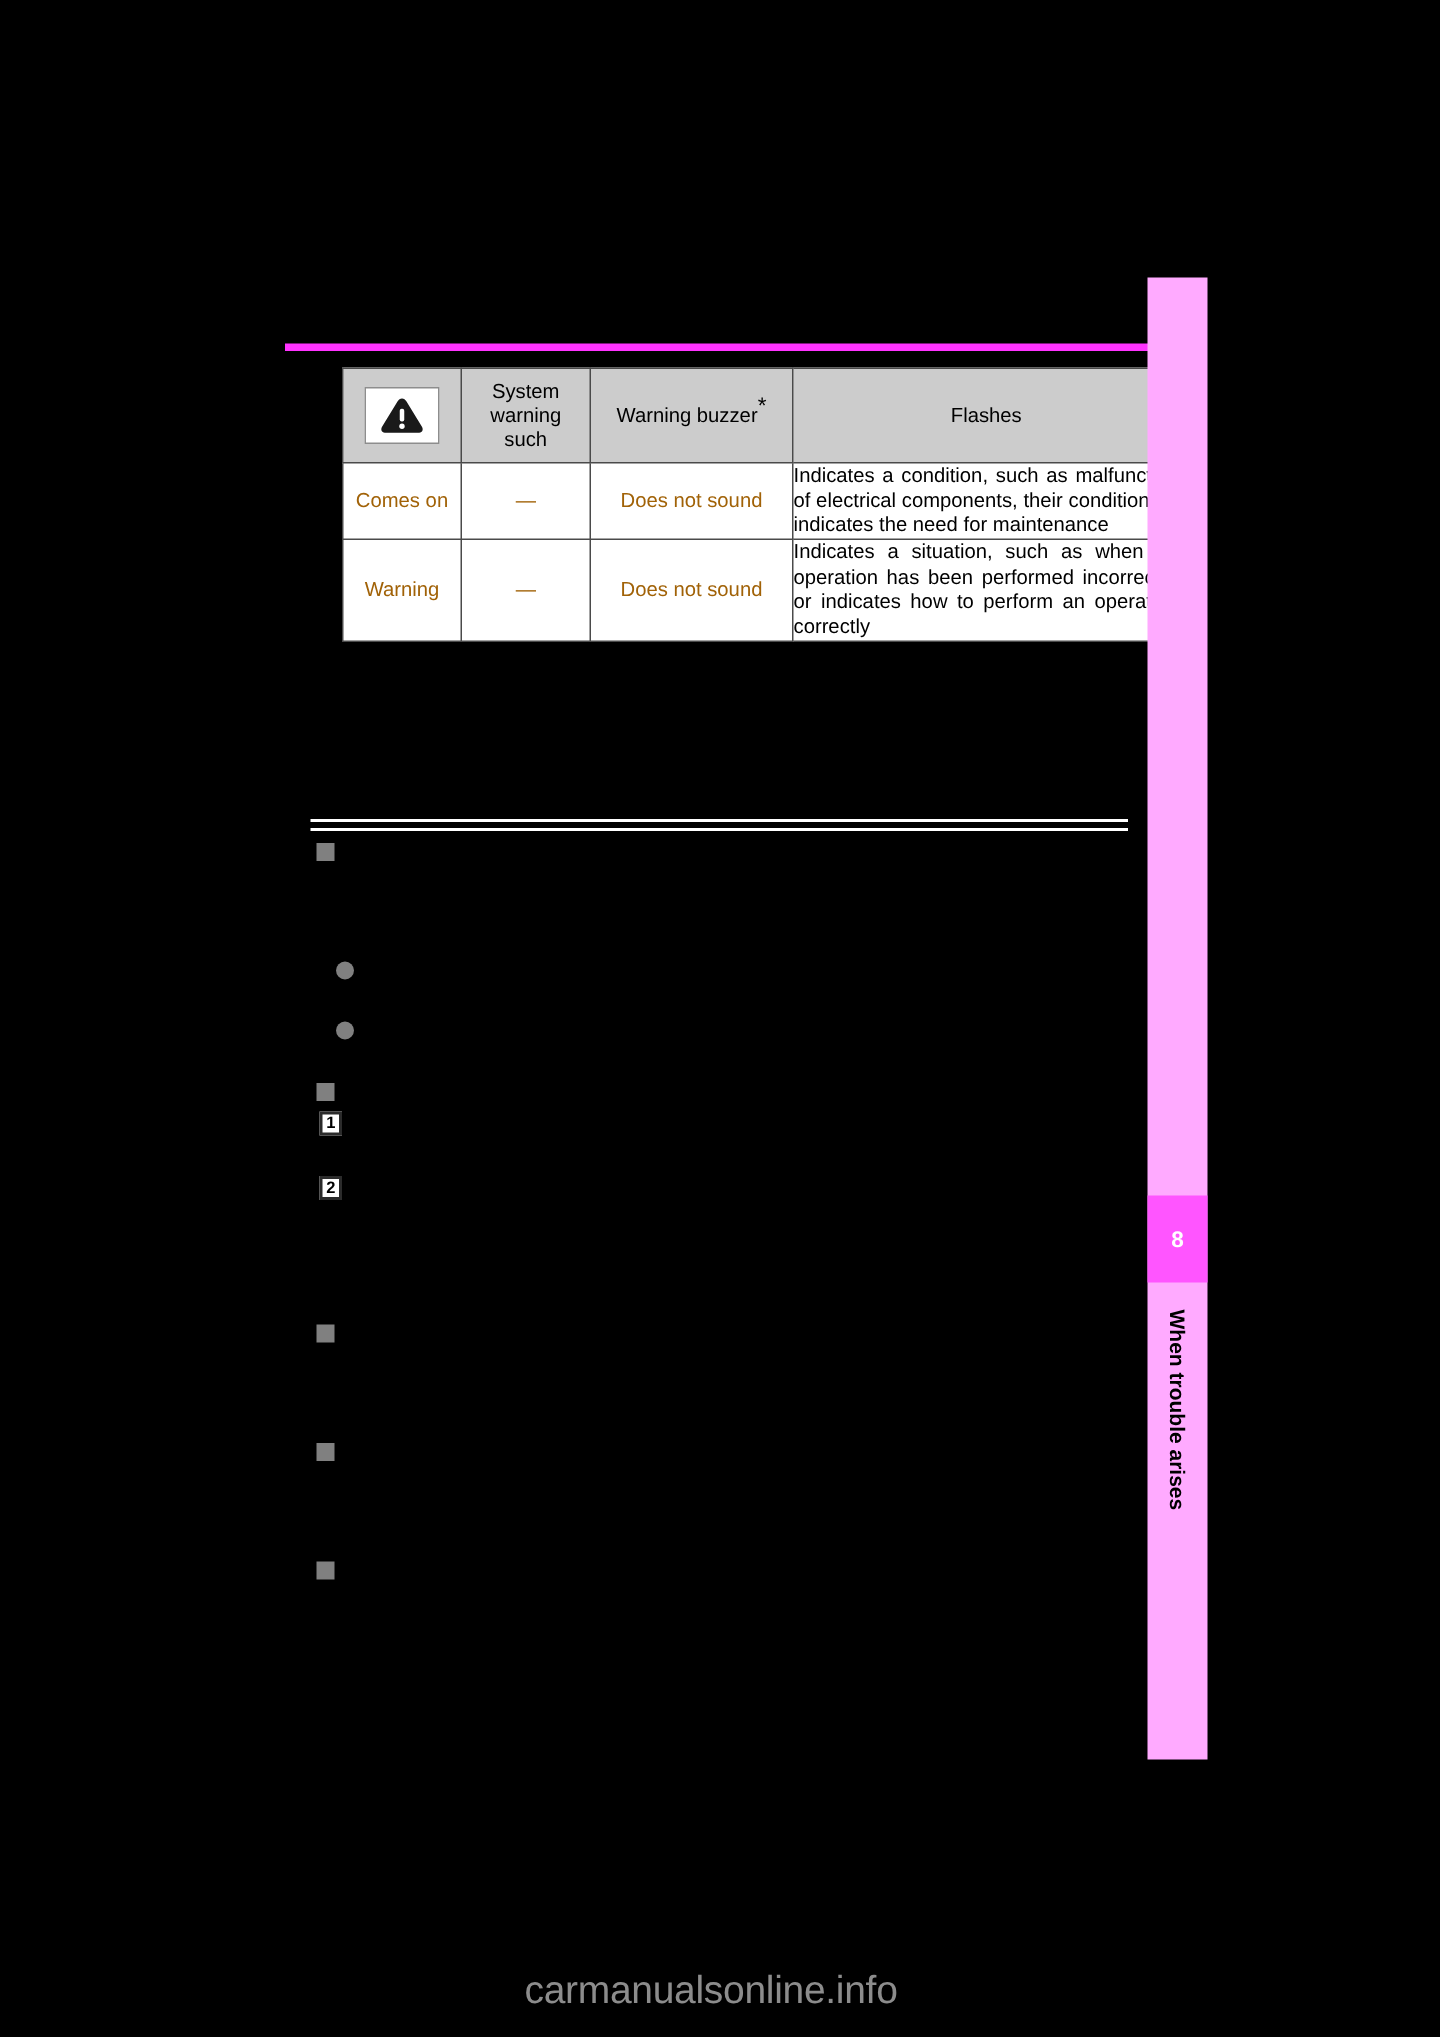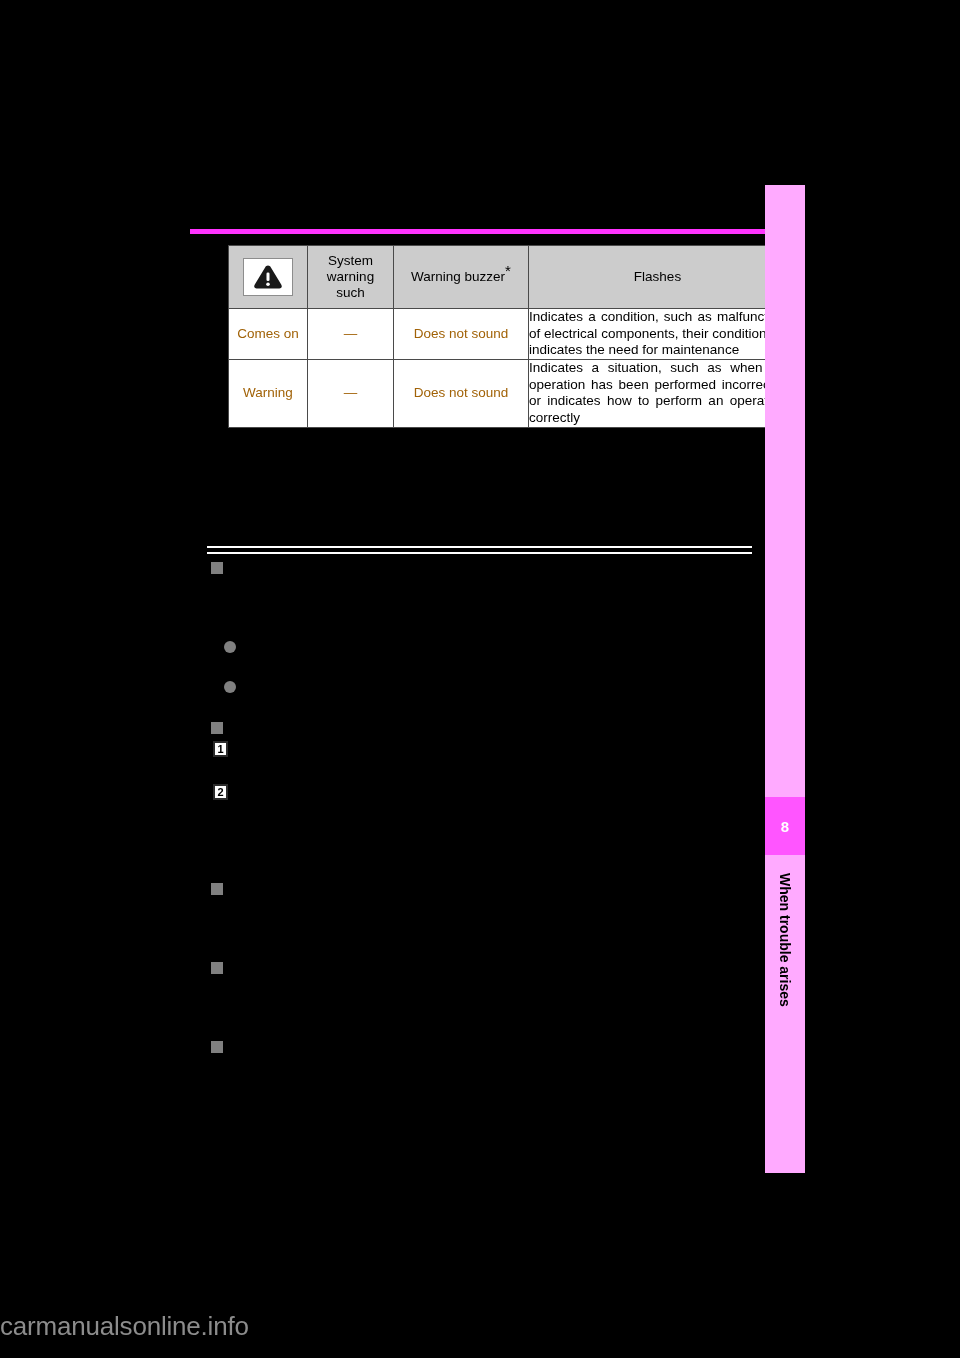--- a/index.html
+++ b/index.html
@@ -205,21 +205,21 @@
     color: #000000;
     font-family: "Liberation Sans", sans-serif;
   }
 
   
   #watermark {
     position: absolute;
     left: 0;
     top: 1311px;
     width: 948px;
-    text-align: left;
+    text-align: center;
     color: #8c8c8c;
     font-size: 26px;
     letter-spacing: -0.2px;
     font-family: "Liberation Sans", sans-serif;
   }
 </style>
 </head>
 <body>
 
 <div id="page-sheet">

